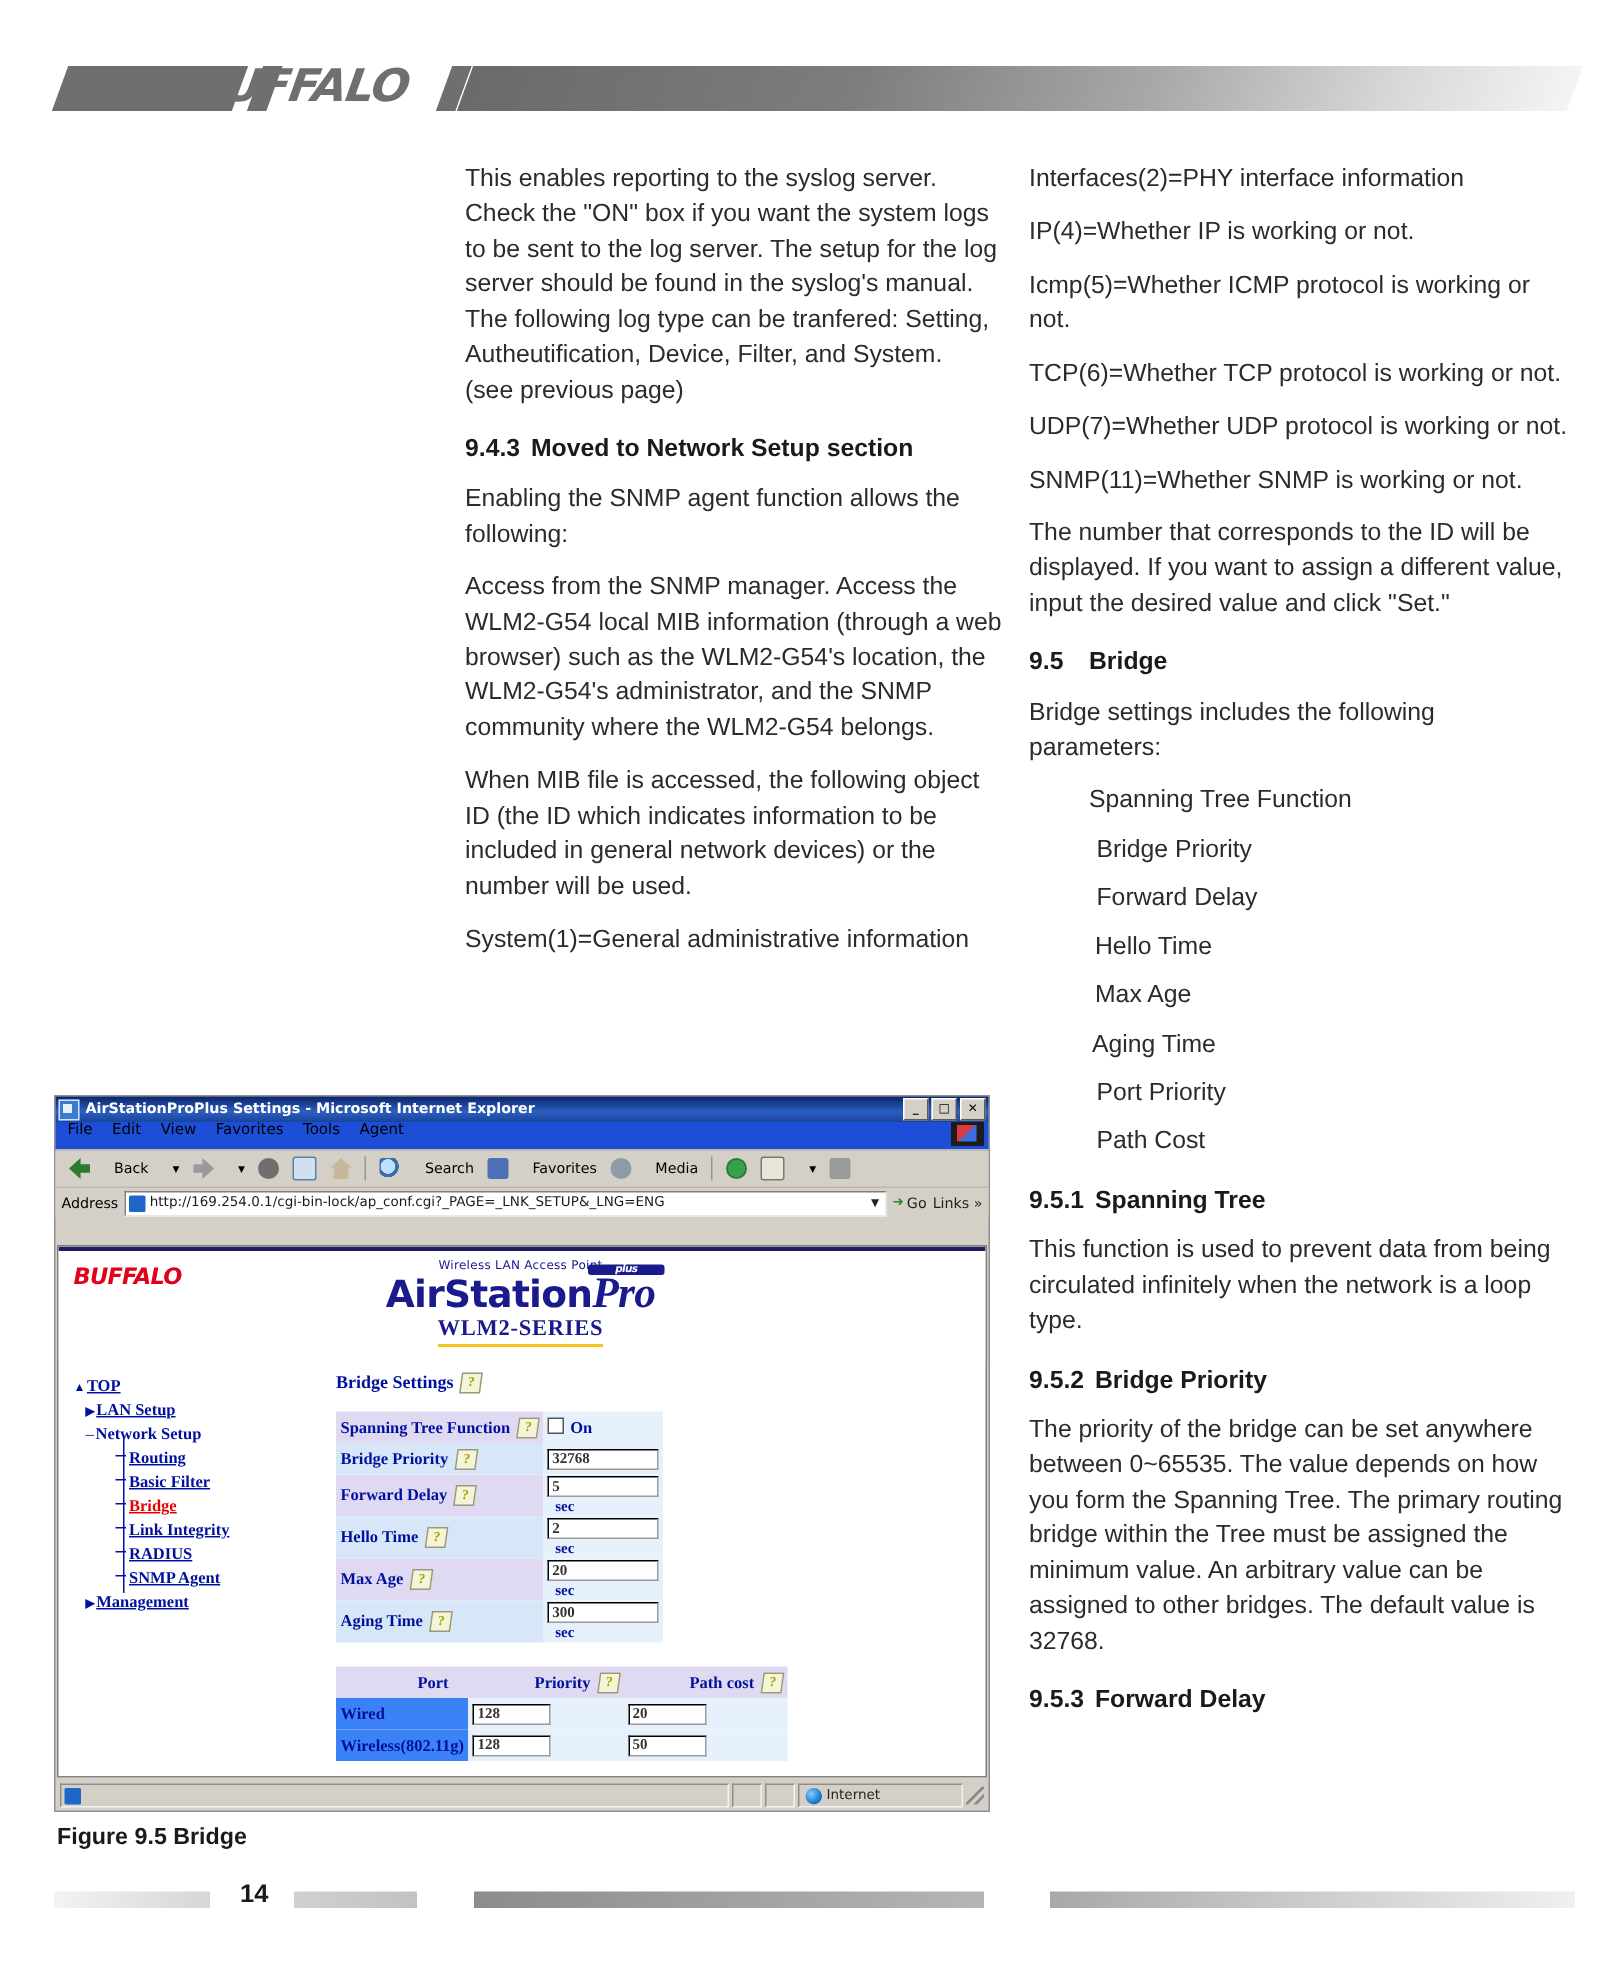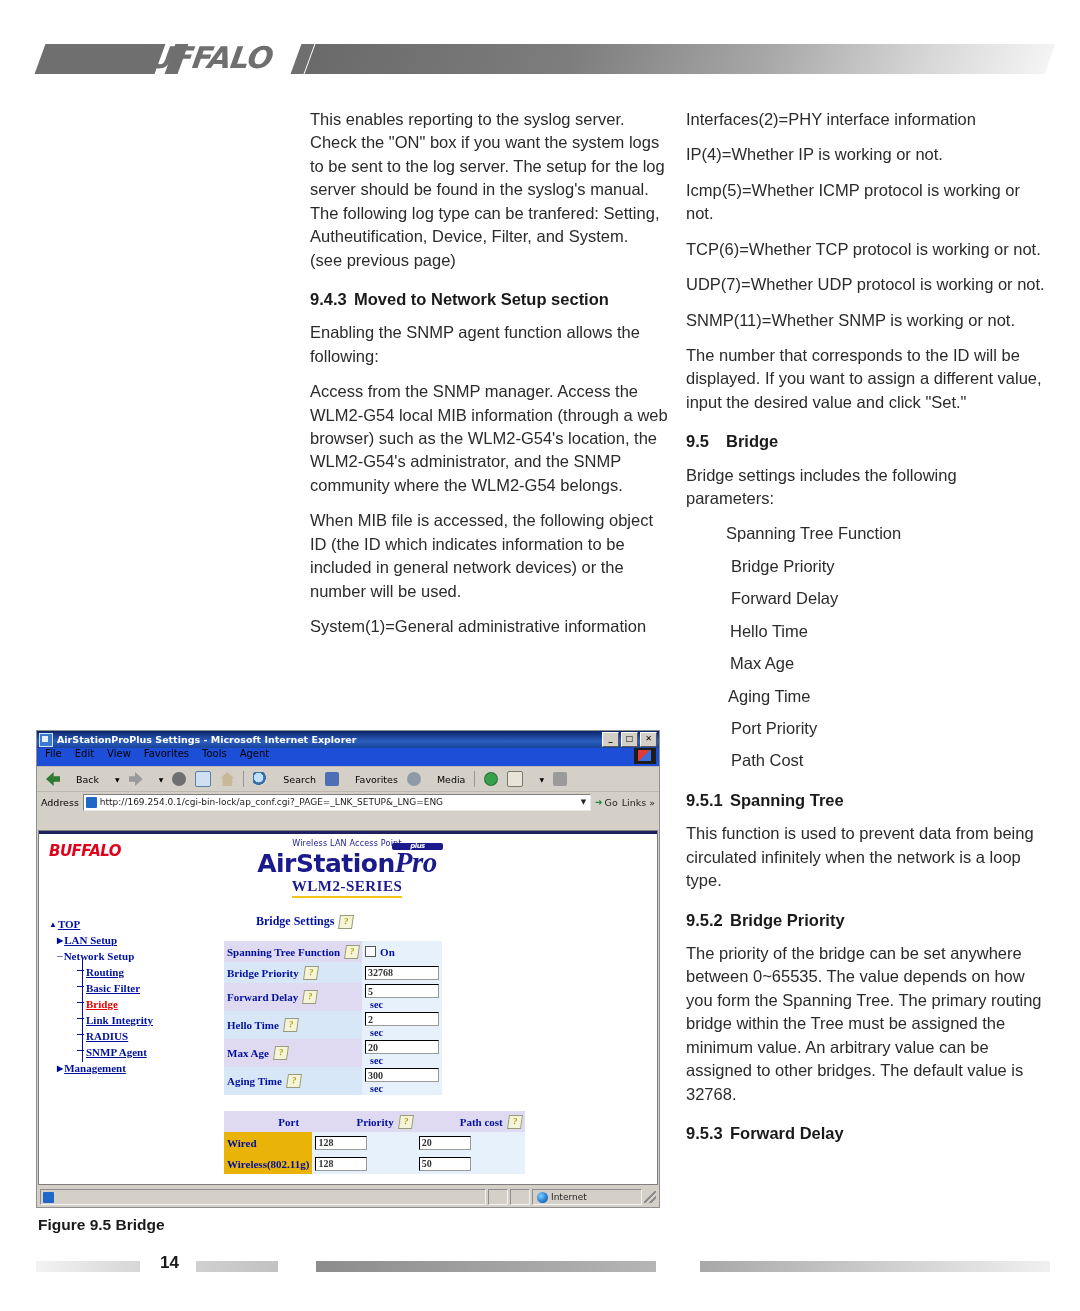--- a/index.html
+++ b/index.html
@@ -95,42 +95,42 @@
   .nav a{color:#00109e;text-decoration:underline;}
   .nav a.active{color:#e60000;}
   .nav .ind1{padding-left:8px;}
   .nav .ind2{padding-left:28px;}
   .nav .dash{display:inline-block;width:7px;border-top:1px solid #00109e;margin-right:2px;
        position:relative;top:-2px;}
   .nav .vline{position:absolute;left:33px;top:42px;width:1px;height:104px;background:#00109e;}
   
   .form{position:absolute;left:185px;top:6px;width:250px;font-family:"Liberation Serif", serif;}
   .form-h{font-size:12px;font-weight:bold;color:#00109e;display:flex;align-items:center;gap:5px;
-       margin-bottom:12px;margin-left:32px;}
+       margin-bottom:12px;}
   .helpicon{display:inline-block;width:12px;height:12px;background:#f4f4d8;border:1px solid #9a9a7a;
        color:#b0a000;font-size:9px;font-weight:bold;line-height:11px;text-align:center;
        transform:skewX(-8deg);flex:0 0 auto;}
   table.sett{border-collapse:collapse;width:216px;}
   table.sett td{padding:1px 3px;font-size:11px;font-weight:bold;color:#00109e;vertical-align:middle;
        height:19px;}
   td.lbl-a{background:#d7e7f7;}
   td.lbl-b{background:#e0d9f2;}
   td.val{background:#e6f1fb;}
   .lblwrap{display:flex;align-items:center;gap:5px;white-space:nowrap;}
   .txtin{background:#fff;border:1px solid #000;border-right-color:#9a9a9a;border-bottom-color:#9a9a9a;
        height:14px;width:74px;font-size:10px;font-family:"Liberation Serif", serif;color:#333;
        padding:0 2px;display:inline-flex;align-items:center;box-sizing:border-box;}
   .sec-unit{font-size:10px;font-weight:bold;color:#00109e;margin-left:5px;}
   .chk{display:inline-block;width:9px;height:9px;border:1px solid #555;background:#fff;
        vertical-align:-1px;margin-right:4px;}
   table.ports{border-collapse:collapse;width:216px;margin-top:16px;}
   table.ports td,table.ports th{font-size:11px;font-weight:bold;color:#00109e;padding:1px 3px;
        height:19px;vertical-align:middle;}
   table.ports th{background:#e0d9f2;text-align:center;padding-left:44px;}
-  table.ports td.pname{background:#eab308;white-space:nowrap;}
+  table.ports td.pname{background:#3b82f6;white-space:nowrap;}
   table.ports td.pv{background:#e6f1fb;}
   .statusbar{position:absolute;left:1px;right:1px;bottom:1px;height:18px;background:#d4d0c8;
        display:flex;align-items:center;font-size:9px;gap:2px;padding:0 2px;}
   .sb-cell{height:14px;border:1px solid #8d8d8d;border-right-color:#f2f2f2;border-bottom-color:#f2f2f2;}
   .sb-main{flex:1 1 auto;display:flex;align-items:center;padding-left:2px;}
   .sb-sm{width:18px;}
   .sb-zone{width:104px;display:flex;align-items:center;gap:3px;padding-left:4px;}
   .globe{width:11px;height:11px;border-radius:50%;
        background:radial-gradient(circle at 35% 35%,#7fd0ff,#1f7ad1 60%,#15508c);}
   .grip{width:12px;height:12px;background:

